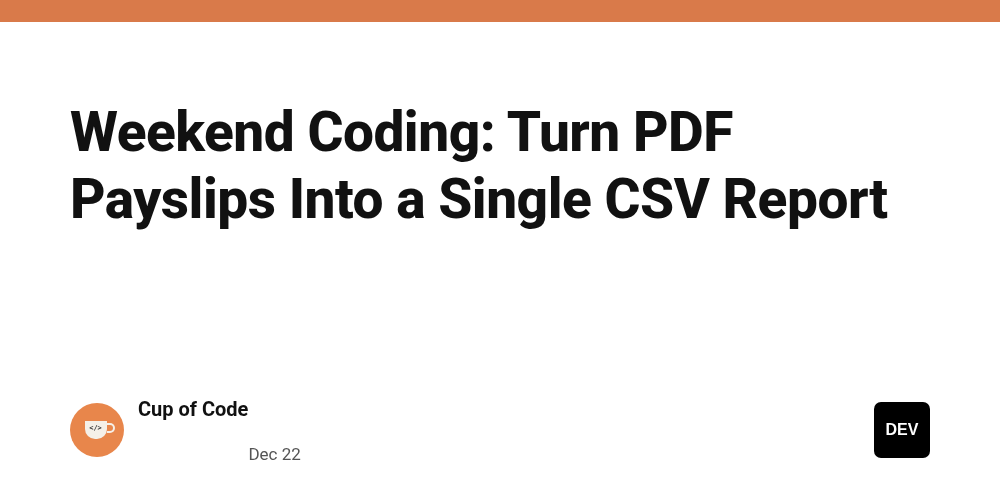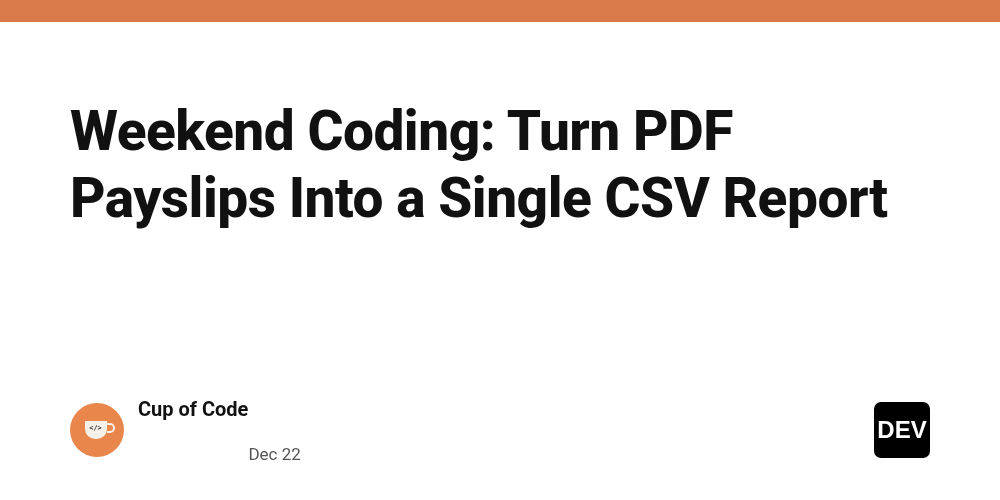--- a/index.html
+++ b/index.html
@@ -1,31 +1,31 @@
 <!DOCTYPE html>
 <html><head>
   <meta charset="utf-8">
   <style>
     * { margin: 0; padding: 0; box-sizing: border-box; }
     html, body { width: 1000px; height: 500px; overflow: hidden; }
     body { font-family: -apple-system, BlinkMacSystemFont, "Segoe UI", Roboto, Helvetica, Arial, sans-serif; background: #ffffff; }
     .top-bar { width: 100%; height: 22px; background: #d97a4a; }
-    .content { padding: 76px 70px 0 70px; }
+    .content { padding: 57px 70px 0 70px; margin-top: 20px; }
     .title { font-size: 55px; font-weight: 800; line-height: 1.22; color: #111; letter-spacing: -0.5px; }
     .footer { position: absolute; bottom: 35px; left: 70px; right: 70px; display: flex; justify-content: space-between; align-items: center; }
     .author-block { display: flex; align-items: center; gap: 14px; }
     .avatar { width: 54px; height: 54px; border-radius: 50%; background: #e8864b; display: flex; align-items: center; justify-content: center; position: relative; overflow: hidden; }
     .cup-body { width: 22px; height: 18px; background: #f5f0e8; border-radius: 0 0 10px 10px; position: relative; margin-left: -3px; }
     .cup-handle { position: absolute; right: -8px; top: 2px; width: 8px; height: 10px; border: 2.5px solid #f5f0e8; border-left: none; border-radius: 0 6px 6px 0; }
     .cup-code { position: absolute; top: 3px; left: 0; right: 0; text-align: center; font-size: 7px; font-weight: bold; color: #333; font-family: monospace; }
     .author-info { display: flex; flex-direction: row; }
     .author-name { font-size: 20px; font-weight: 700; color: #111; line-height: 1.3; }
     .post-date { font-size: 17px; font-weight: 400; color: #555; line-height: 1.3; margin-top: 47px; }
     .dev-badge { width: 56px; height: 56px; background: #000; border-radius: 7px; display: flex; align-items: center; justify-content: center; }
-    .dev-text { color: #fff; font-weight: 800; font-size: 24px; letter-spacing: 0px; font-family: Arial, sans-serif; }
+    .dev-text { color: #fff; font-weight: 800; font-size: 16px; letter-spacing: 0px; font-family: Arial, sans-serif; }
   </style>
 </head>
 <body>
 
 <div class="top-bar"></div>
 
 <div class="content">
   <h1 class="title">Weekend Coding: Turn PDF Payslips Into a Single CSV Report</h1>
 </div>
 

